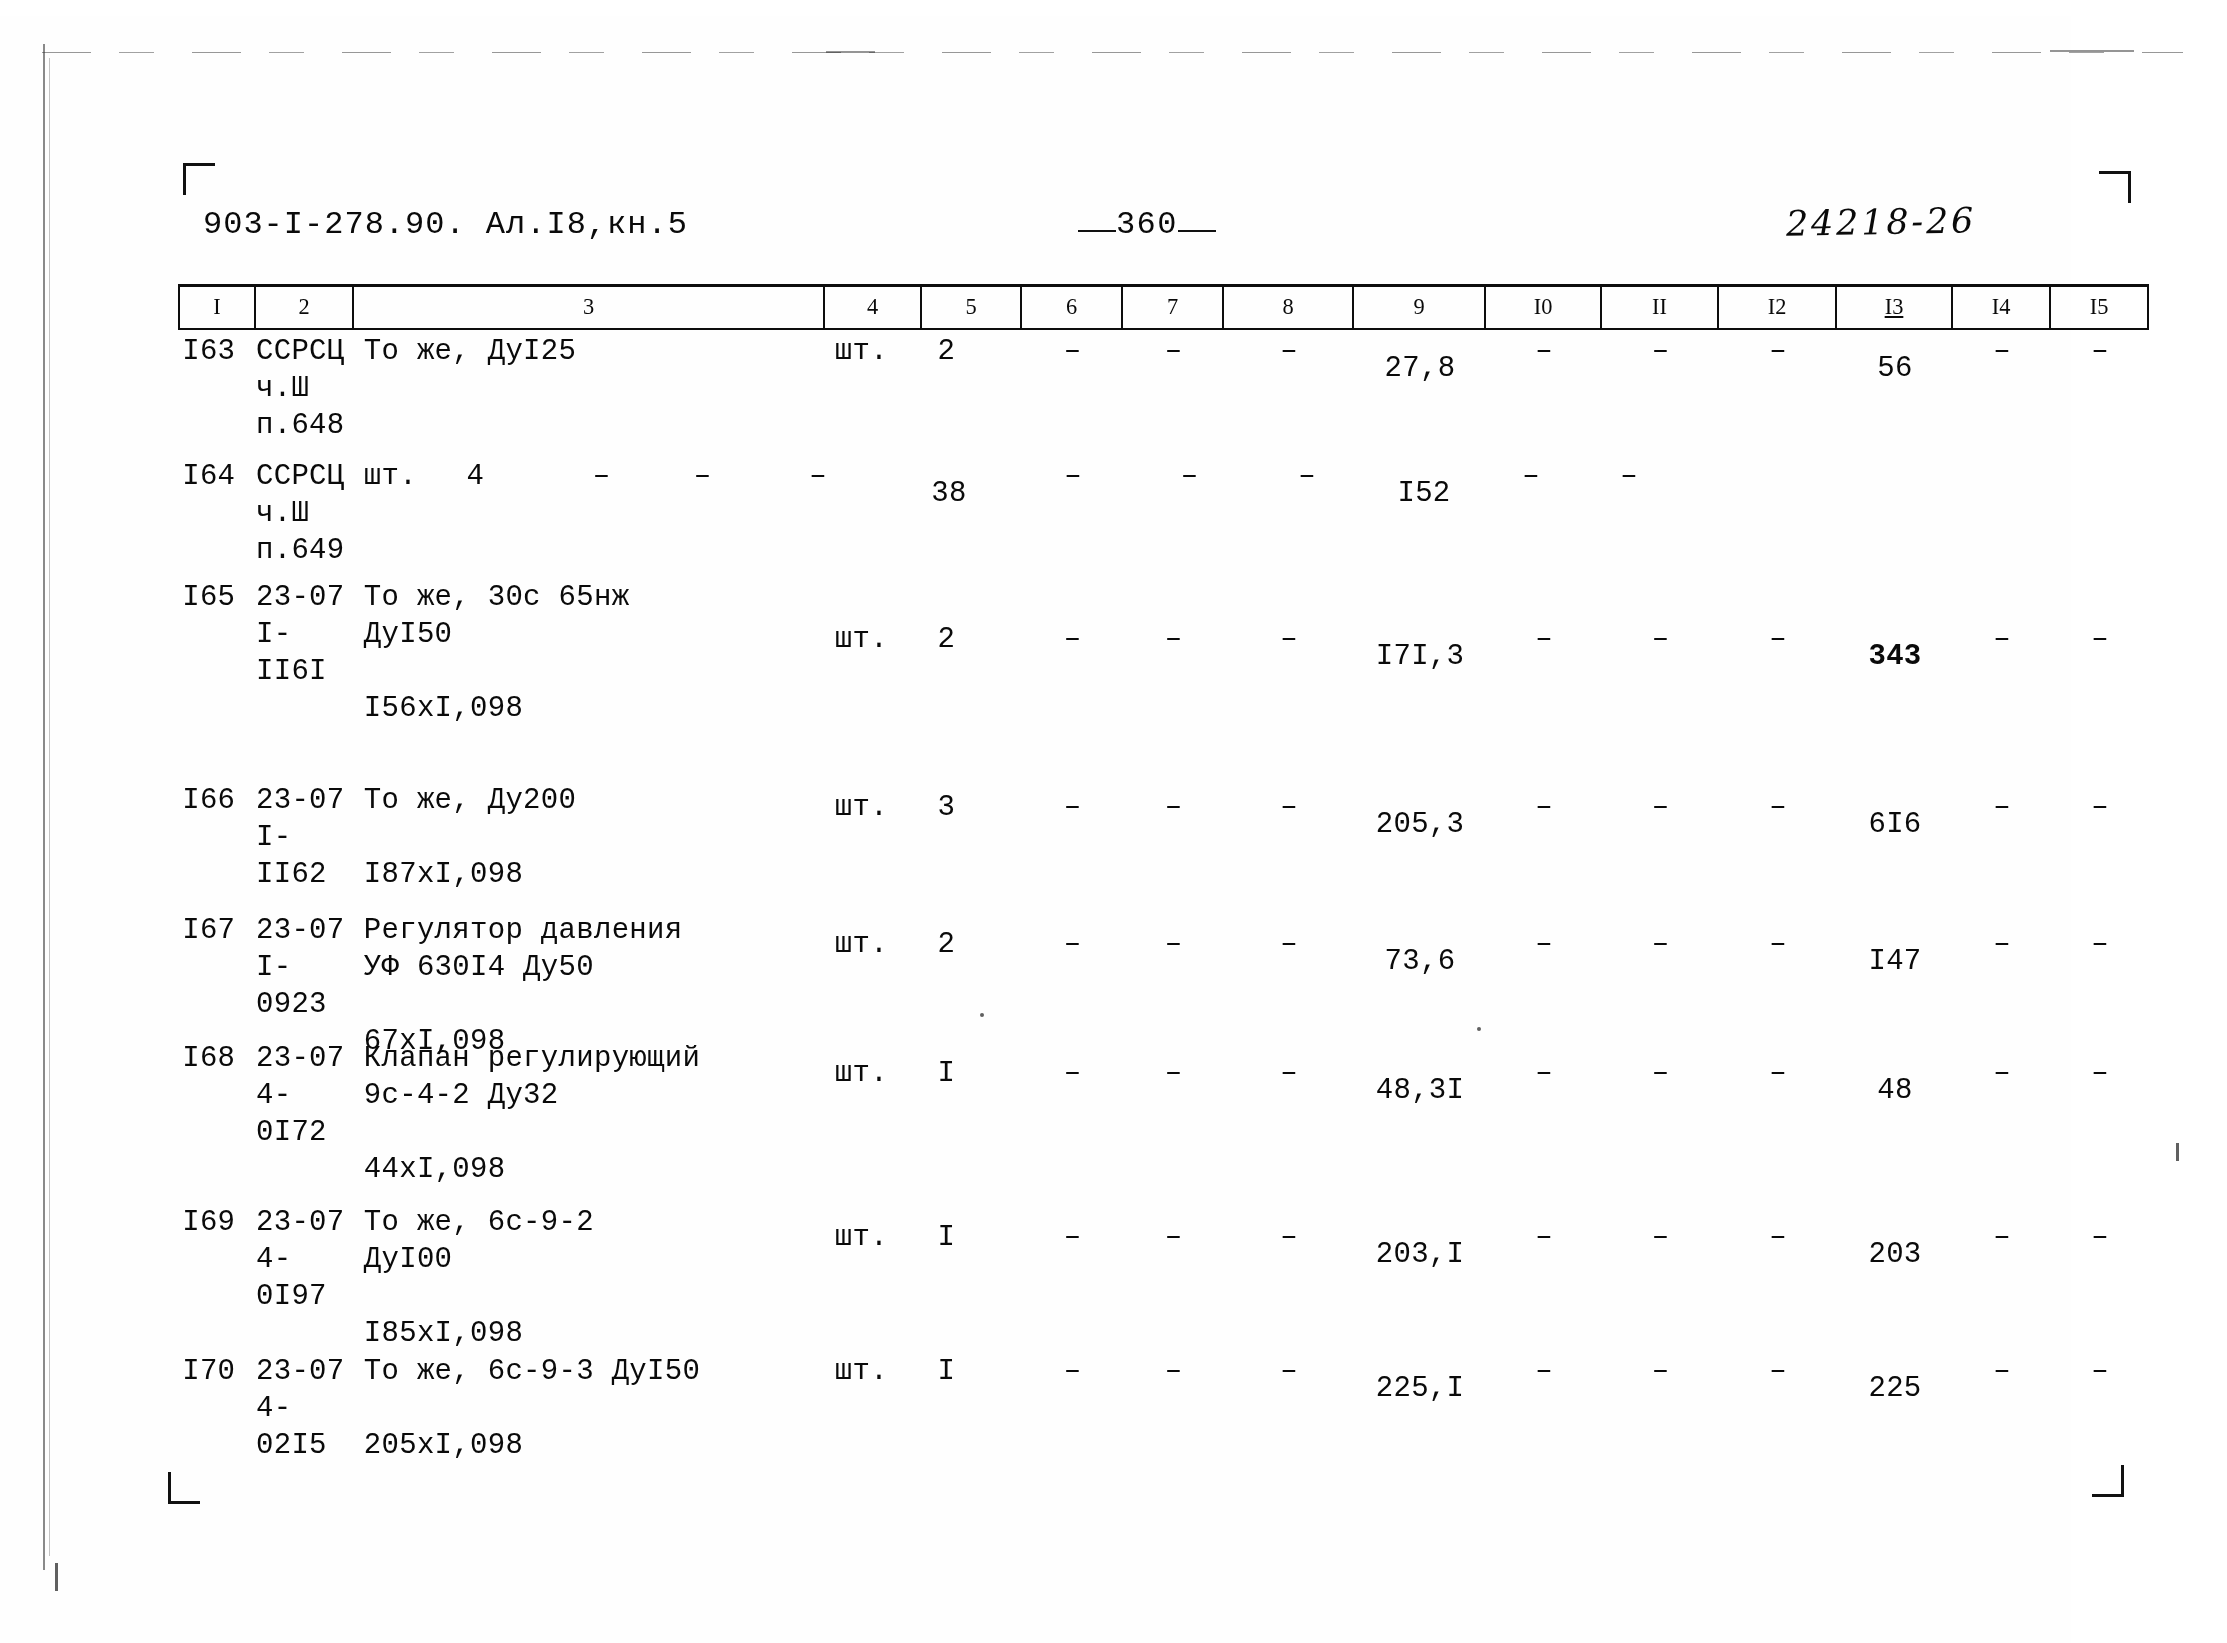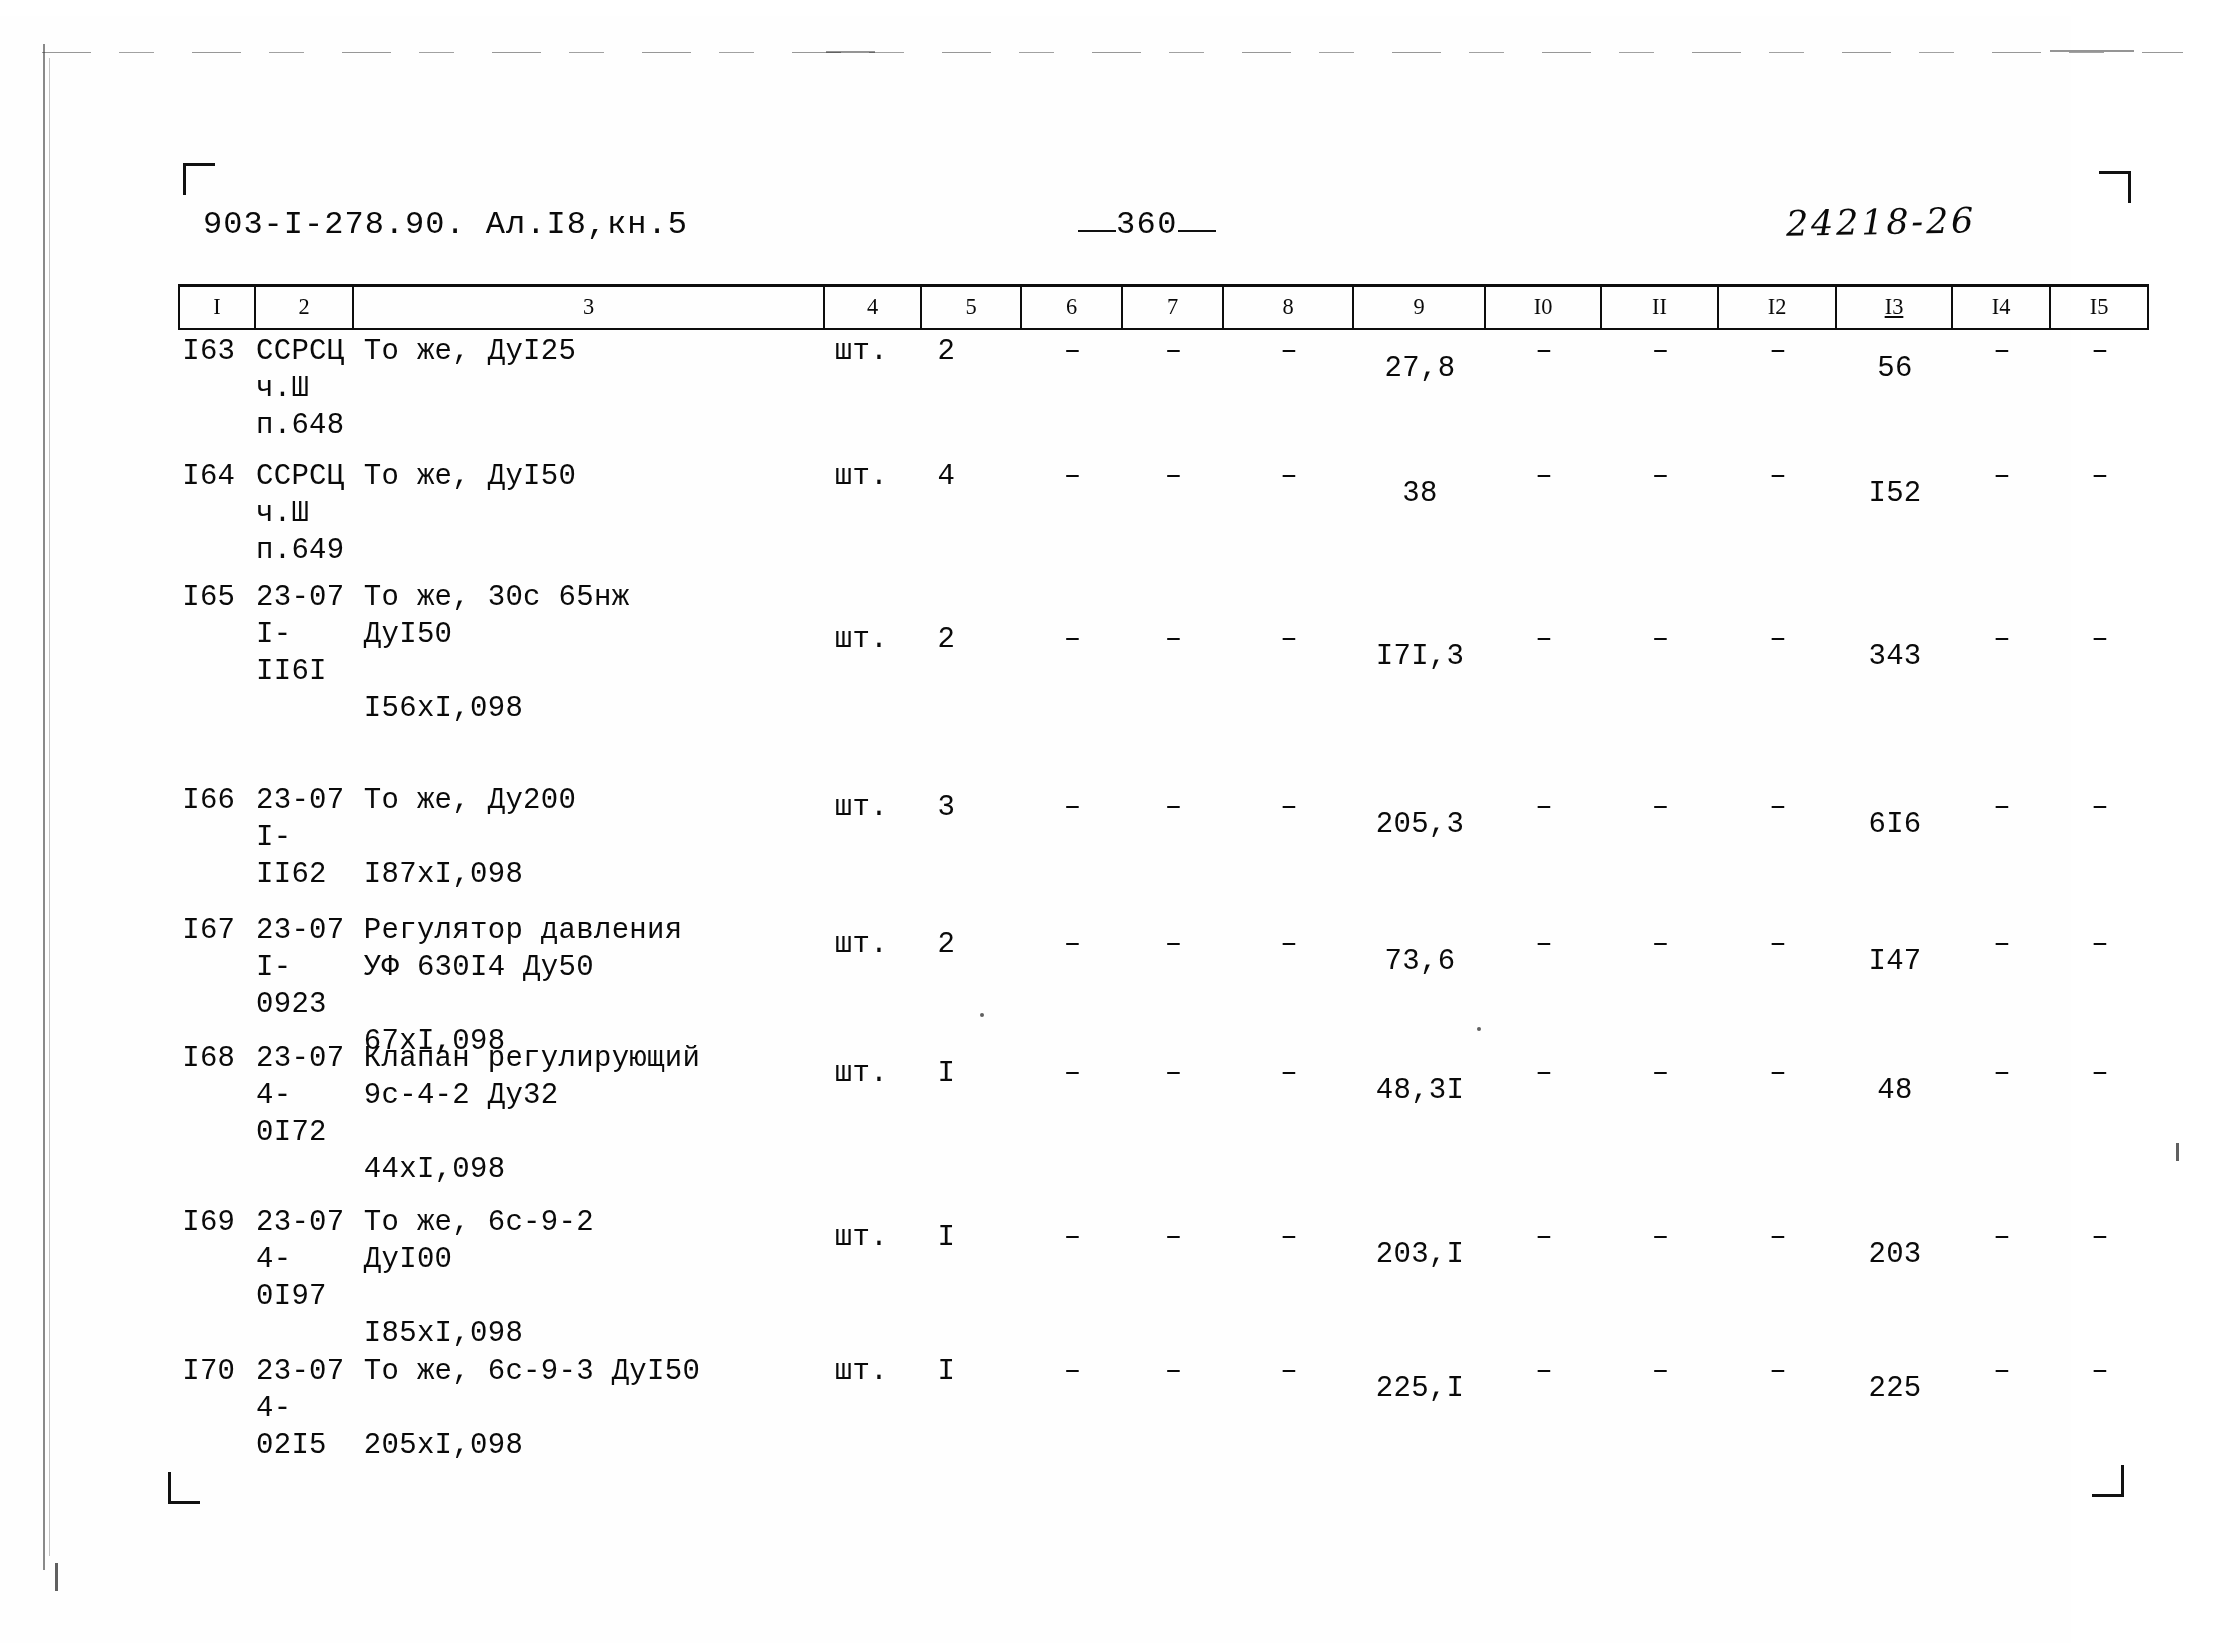--- a/index.html
+++ b/index.html
@@ -250,21 +250,20 @@
           <div class="cell dash" style="width: 118px; padding-top: 2.8px;">–</div>
           <div class="cell val" style="width: 116px; padding-top: 2.8px;">56</div>
           <div class="cell dash" style="width: 98px; padding-top: 2.8px;">–</div>
           <div class="cell dash" style="width: 98px; padding-top: 2.8px;">–</div>
         </div>
         <div class="row" style="position: absolute; left: 0px; top: 125px; width: 1971px;">
           <div class="cell num" style="width: 78px;">I64</div>
           <div class="cell code" style="width: 98px;">ССРСЦ
 ч.Ш
 п.649</div>
-          <div class="cell name" style="width: 471px;">То же, ДуI50</div>
           <div class="cell unit" style="width: 97px; padding-top: 2.8px;">шт.</div>
           <div class="cell qty" style="width: 100px; padding-top: 2.8px;">4</div>
           <div class="cell dash" style="width: 101px; padding-top: 2.8px;">–</div>
           <div class="cell dash" style="width: 101px; padding-top: 2.8px;">–</div>
           <div class="cell dash" style="width: 130px; padding-top: 2.8px;">–</div>
           <div class="cell val" style="width: 132px; padding-top: 2.8px;">38</div>
           <div class="cell dash" style="width: 116px; padding-top: 2.8px;">–</div>
           <div class="cell dash" style="width: 117px; padding-top: 2.8px;">–</div>
           <div class="cell dash" style="width: 118px; padding-top: 2.8px;">–</div>
           <div class="cell val" style="width: 116px; padding-top: 2.8px;">I52</div>
@@ -281,21 +280,21 @@
 I56xI,098</div>
           <div class="cell unit" style="width: 97px; padding-top: 45px;">шт.</div>
           <div class="cell qty" style="width: 100px; padding-top: 45px;">2</div>
           <div class="cell dash" style="width: 101px; padding-top: 45px;">–</div>
           <div class="cell dash" style="width: 101px; padding-top: 45px;">–</div>
           <div class="cell dash" style="width: 130px; padding-top: 45px;">–</div>
           <div class="cell val" style="width: 132px; padding-top: 45px;">I7I,3</div>
           <div class="cell dash" style="width: 116px; padding-top: 45px;">–</div>
           <div class="cell dash" style="width: 117px; padding-top: 45px;">–</div>
           <div class="cell dash" style="width: 118px; padding-top: 45px;">–</div>
-          <div class="cell val" style="width: 116px; padding-top: 45px;">343</div>
+          <div class="cell val" style="width: 116px; padding-top: 45px; font-weight: bold;">343</div>
           <div class="cell dash" style="width: 98px; padding-top: 45px;">–</div>
           <div class="cell dash" style="width: 98px; padding-top: 45px;">–</div>
         </div>
         <div class="row" style="position: absolute; left: 0px; top: 449px; width: 1971px;">
           <div class="cell num" style="width: 78px;">I66</div>
           <div class="cell code" style="width: 98px;">23-07
 I-II62</div>
           <div class="cell name" style="width: 471px;">То же, Ду200
 
 I87xI,098</div>

